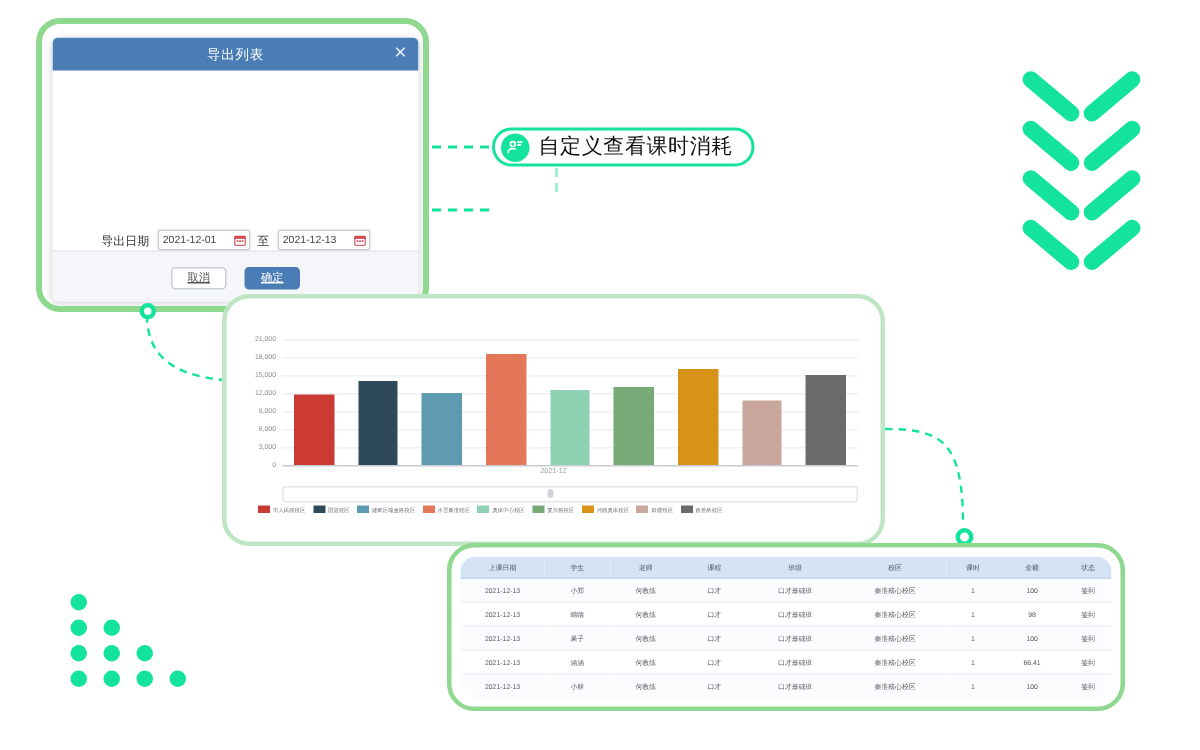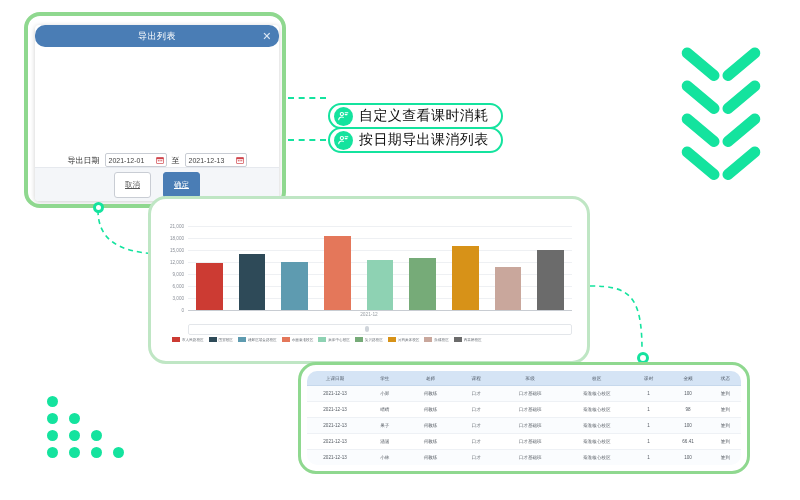--- a/index.html
+++ b/index.html
@@ -35,21 +35,21 @@
     box-sizing:border-box;overflow:hidden;
   }
   .dialog{
     position:absolute;left:7px;top:9px;width:244px;height:176px;
     background:#ffffff;border-radius:4px;overflow:hidden;
     box-shadow:0 1px 5px rgba(0,0,0,.20);
   }
   .dlg-title{
     height:22px;background:#4a7db5;color:#ffffff;position:relative;
     display:flex;align-items:center;justify-content:center;
-    font-size:9px;letter-spacing:.5px;border-radius:10px;
+    font-size:9px;letter-spacing:.5px;
   }
   .dlg-close{
     position:absolute;right:7px;top:50%;transform:translateY(-50%);
     font-size:11px;color:#dde8f5;line-height:1;cursor:pointer;
   }
   .dlg-body{height:120px;background:#fff;display:flex;align-items:flex-end;justify-content:center;}
   .field-row{display:flex;align-items:center;gap:5px;font-size:8px;color:#333;}
   .field-label{font-size:8px;color:#333;white-space:nowrap;}
   .date-input{
     width:62px;height:14px;border:1px solid #c9cdd4;background:#fff;border-radius:2px;
@@ -57,21 +57,21 @@
   }
   .date-input .dv{font-size:7px;color:#444;flex:1;white-space:nowrap;}
   .cal-ico{width:8px;height:8px;flex:0 0 8px;position:relative;}
   .cal-ico svg{display:block;}
   .sep{font-size:8px;color:#333;}
   .dlg-footer{
     height:34px;background:#f4f6f9;border-top:1px solid #e6e9ee;
     display:flex;align-items:center;justify-content:center;gap:12px;
   }
   .btn{
-    font-size:7.5px;border-radius:3px;padding:12px 10px;height:15px;
+    font-size:7.5px;border-radius:3px;padding:1px 10px;height:15px;
     display:flex;align-items:center;justify-content:center;cursor:pointer;box-sizing:border-box;text-decoration:underline;
   }
   .btn-cancel{background:#fff;border:1px solid #c9cdd4;color:#555;}
   .btn-ok{background:#4a7db5;border:1px solid #4a7db5;color:#fff;}
 
   
   .conn-dot{
     position:absolute;width:11px;height:11px;border-radius:50%;
     background:#ffffff;border:3px solid #14e39e;box-sizing:border-box;
   }
@@ -81,21 +81,21 @@
   .pill{
     position:absolute;display:flex;align-items:center;gap:6px;
     background:#ffffff;border:2.5px solid #14e39e;border-radius:16px;
     height:26px;padding:0 12px 0 4px;box-sizing:border-box;
   }
   .pill .pico{
     width:19px;height:19px;border-radius:50%;background:#14e39e;
     display:flex;align-items:center;justify-content:center;flex:0 0 19px;
   }
   .pill .ptxt{font-size:14px;color:#111;white-space:nowrap;letter-spacing:.4px;}
-  .pill1{left:328px;top:85px;margin-top:18px;}
+  .pill1{left:328px;top:85px;}
   .pill2{left:328px;top:127px;}
   .pill-dash{position:absolute;border-top:2px dashed #14e39e;}
   .pill-vdash{position:absolute;border-left:2px dashed #9ff0d3;}
 
   
   .chart-wrap{
     position:absolute;left:148px;top:196px;width:442px;height:168px;
     border:3px solid #bfe6c4;border-radius:18px;background:#ffffff;box-sizing:border-box;
   }
   .chart-inner{position:absolute;inset:7px;background:#fff;border-radius:10px;overflow:hidden;}
@@ -243,30 +243,20 @@
     <span class="pico">
       <svg width="13" height="13" viewBox="0 0 24 24" fill="none" stroke="#ffffff" stroke-width="2" stroke-linecap="round">
         <circle cx="9" cy="7.5" r="3"></circle>
           <path d="M3.2 18c0-3.2 2.7-5 5.8-5 1 0 2 .2 2.8.6"></path>
         <path d="M15 5h5M15 8.5h3.5"></path>
       </svg>
     </span>
     <span class="ptxt">自定义查看课时消耗</span>
   </div>
 
-  <div class="pill pill2">
-    <span class="pico">
-      <svg width="13" height="13" viewBox="0 0 24 24" fill="none" stroke="#ffffff" stroke-width="2" stroke-linecap="round">
-        <circle cx="9" cy="7.5" r="3"></circle>
-          <path d="M3.2 18c0-3.2 2.7-5 5.8-5 1 0 2 .2 2.8.6"></path>
-        <path d="M15 5h5M15 8.5h3.5"></path>
-      </svg>
-    </span>
-    <span class="ptxt">按日期导出课消列表</span>
-  </div>
 
   <div class="chart-wrap">
     <div class="chart-inner">
 
 
       <div class="plot">
         <div class="yaxis" id="yaxis">
             <div class="ytick" style="top: 84px;">0</div>
             <div class="ytick" style="top: 72px;">3,000</div>
             <div class="ytick" style="top: 60px;">6,000</div>

